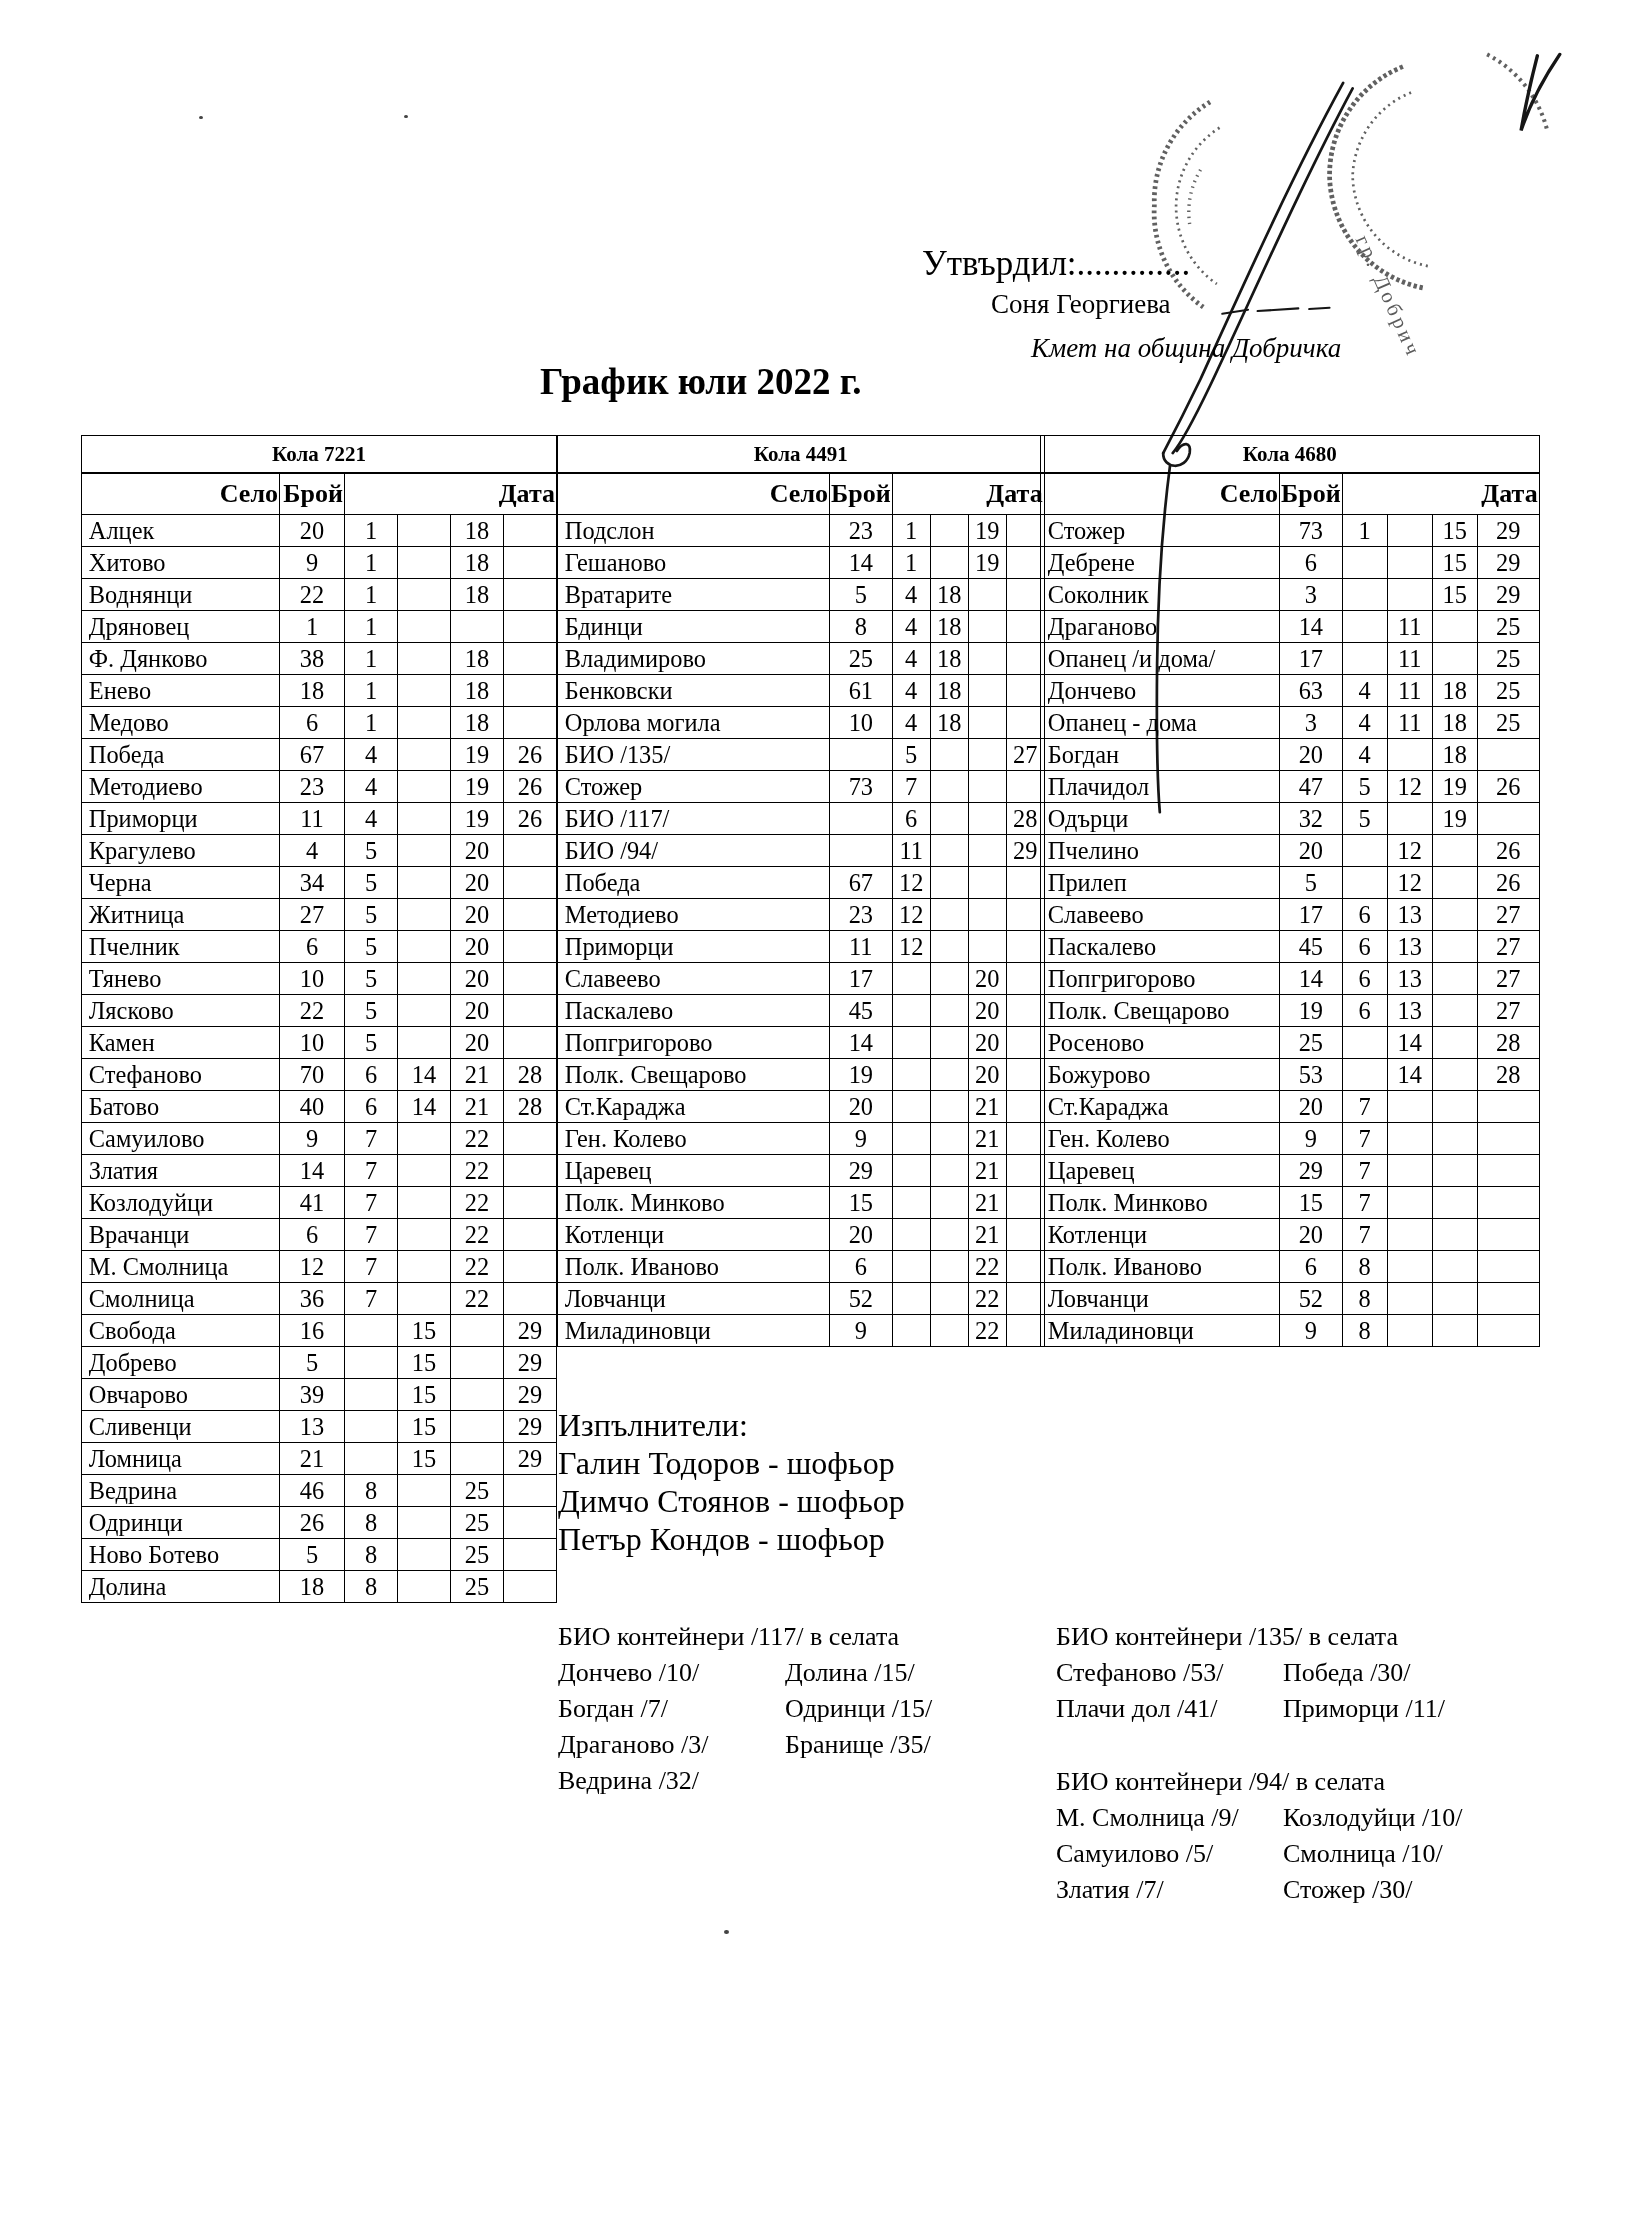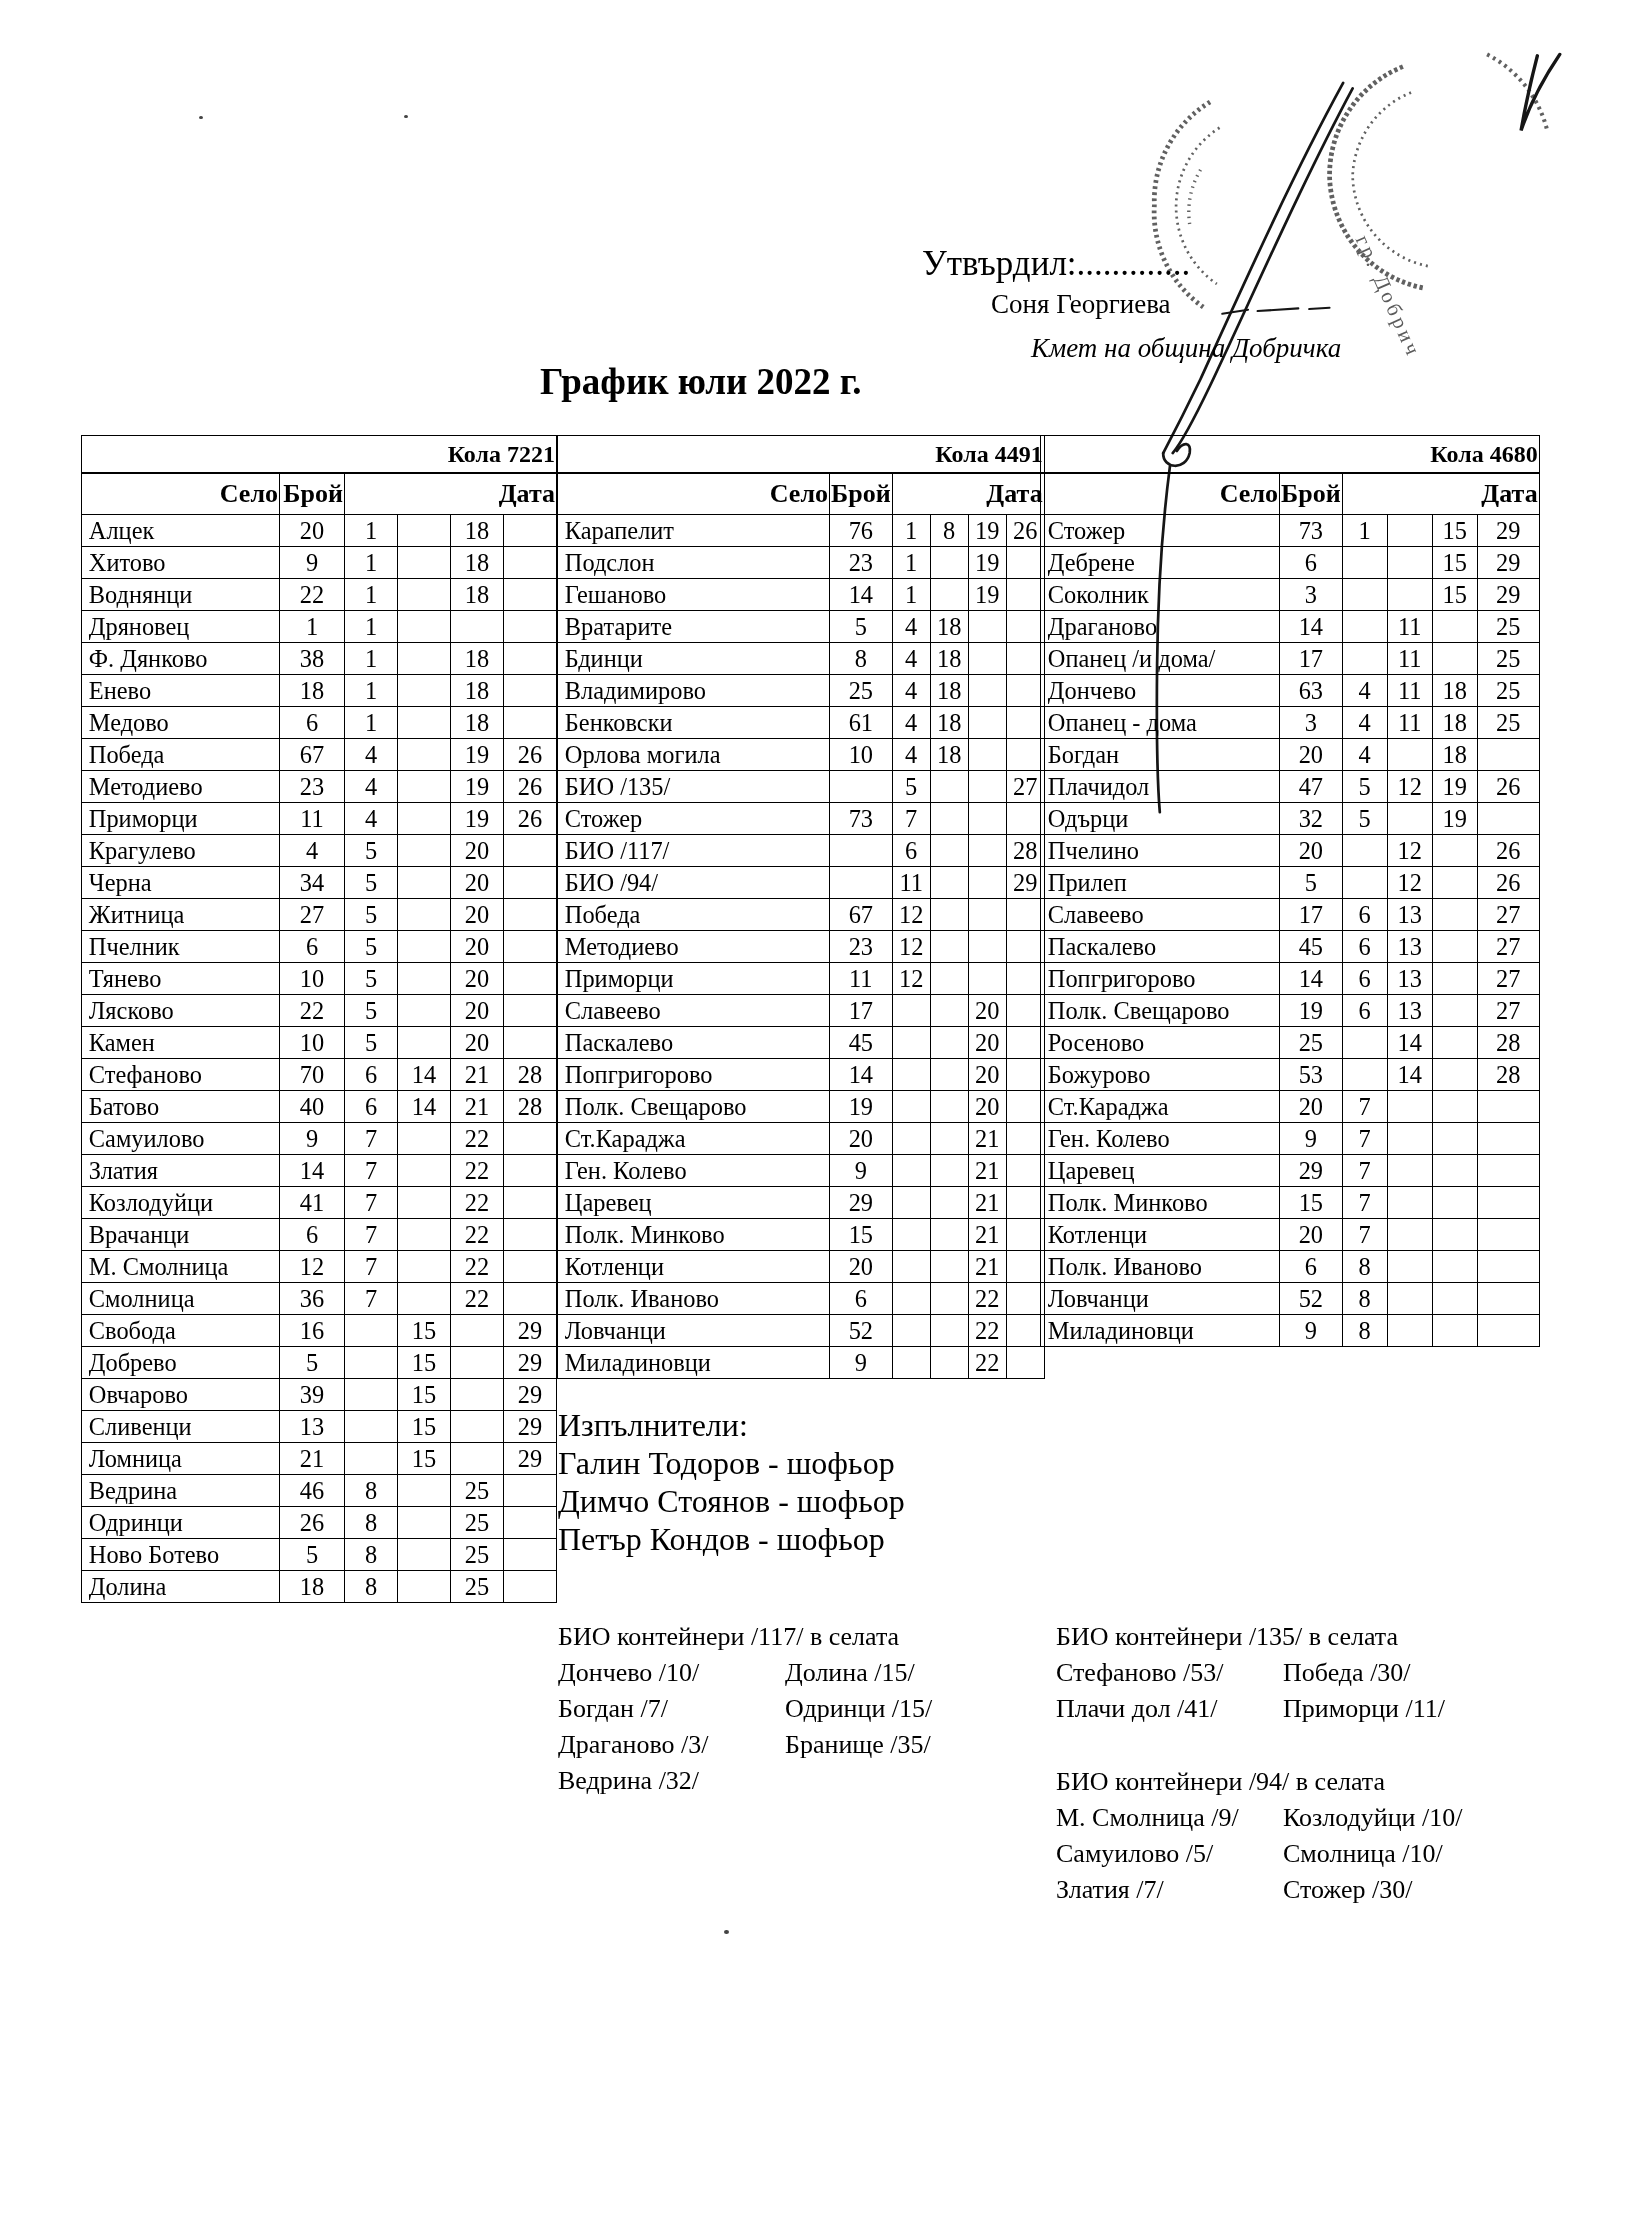--- a/index.html
+++ b/index.html
@@ -7,21 +7,21 @@
         font-family:"Liberation Serif",serif;color:#000;overflow:hidden}
   .abs{position:absolute;white-space:nowrap}
   .approval{left:922px;top:244px;font-size:35px}
   .name{left:991px;top:289px;font-size:27px}
   .role{left:1031px;top:333px;font-size:27px;font-style:italic}
   .doctitle{left:540px;top:360px;font-size:37px;font-weight:bold}
 
   .sched{position:absolute;border-collapse:collapse;table-layout:fixed;background:transparent}
   .sched th,.sched td{border:1.7px solid #000;overflow:hidden;white-space:nowrap}
   .sched th{font-weight:bold}
-  .sched .car{height:34px;font-size:24px;text-align:right;border-bottom:2.4px solid #000}
+  .sched .car{height:34px;font-size:21px;text-align:center;border-bottom:2.4px solid #000}
   .sched thead tr:nth-child(2) th{height:38px;font-size:26px;text-align:right}
   .sched td{height:31px;font-size:24.4px;padding:0}
   .sched td.v{text-align:left;padding-left:6.8px}
   .sched td.c,.sched td.d{text-align:center}
   .t0{left:81px;top:435px}
   .t1{left:557px;top:435px}
   .t2{left:1040px;top:435px}
   .t0 .cv{width:198px}.t0 .cc{width:65px}.t0 .cd{width:53px}
   .t1 .cv{width:272px}.t1 .cc{width:60px}.t1 .cd{width:38px}
   .t2 .cv{width:239px}.t2 .cc{width:62px}.t2 .cd{width:45px}.t2 .cd4{width:62px}
@@ -379,28 +379,20 @@
         <tr>
           <th class="car" colspan="6">Кола 4491</th>
         </tr>
         <tr>
           <th class="hv">Село</th>
           <th class="hc">Брой</th>
           <th class="hd" colspan="4">Дата</th>
         </tr>
       </thead>
       <tbody>
-        <tr>
-          <td class="v">Карапелит</td>
-          <td class="c">76</td>
-          <td class="d">1</td>
-          <td class="d">8</td>
-          <td class="d">19</td>
-          <td class="d">26</td>
-        </tr>
         <tr>
           <td class="v">Подслон</td>
           <td class="c">23</td>
           <td class="d">1</td>
           <td class="d"></td>
           <td class="d">19</td>
           <td class="d"></td>
         </tr>
         <tr>
           <td class="v">Гешаново</td>

